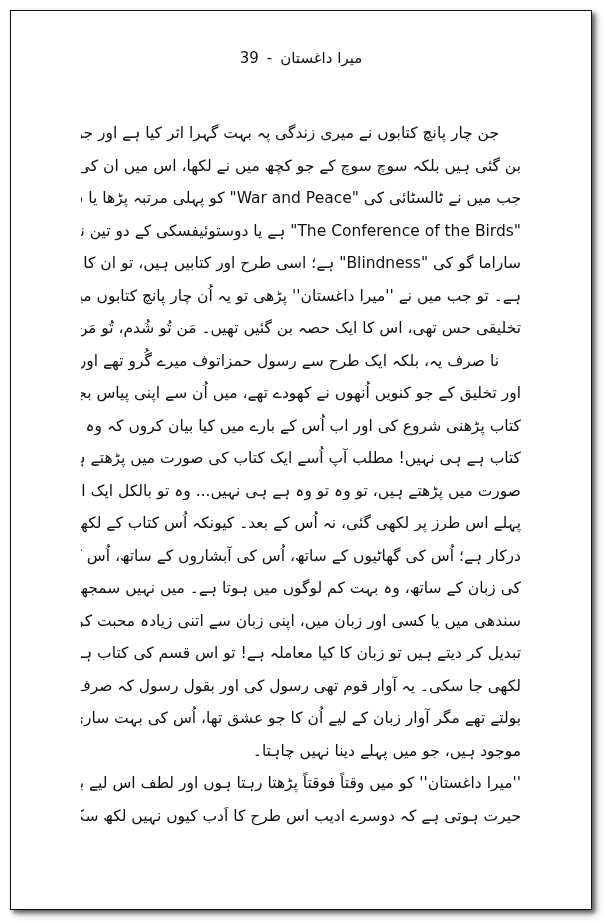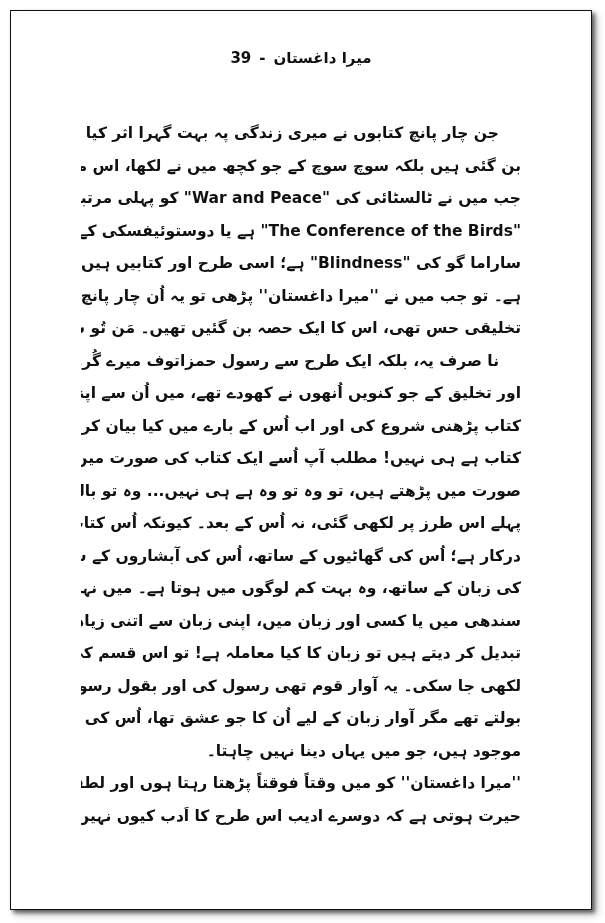--- a/index.html
+++ b/index.html
@@ -17,21 +17,20 @@
   .page {
     position: absolute;
     left: 10px;
     top: 10px;
     width: 582px;
     height: 900px;
     box-sizing: border-box;
     border: 1.5px solid #111;
     background: #fff;
     box-shadow: 3px 3px 4px rgba(0,0,0,0.55), 5px 5px 8px rgba(0,0,0,0.2);
-    font-weight: bold;
   }
   .header {
     position: absolute;
     top: 38px;
     left: 0;
     right: 0;
     text-align: center;
     direction: rtl;
     font-size: 15px;
     color: #111;
@@ -88,21 +87,21 @@
       <span class="line">کتاب پڑھنی شروع کی اور اب اُس کے بارے میں کیا بیان کروں کہ وہ تو جو پڑھے گا، وہ تو</span>
       <span class="line">کتاب ہے ہی نہیں! مطلب آپ اُسے ایک کتاب کی صورت میں پڑھتے ہیں، کہانی یا ناول کی</span>
       <span class="line">صورت میں پڑھتے ہیں، تو وہ تو وہ ہے ہی نہیں... وہ تو بالکل ایک ایسی کتاب ہے جو نہ اُس سے</span>
       <span class="line">پہلے اس طرز پر لکھی گئی، نہ اُس کے بعد۔ کیونکہ اُس کتاب کے لکھنے کے لیے وطن کے ساتھ جو عشق</span>
       <span class="line">درکار ہے؛ اُس کی گھاٹیوں کے ساتھ، اُس کی آبشاروں کے ساتھ، اُس کے درختوں کے ساتھ، اُس</span>
       <span class="line">کی زبان کے ساتھ، وہ بہت کم لوگوں میں ہوتا ہے۔ میں نہیں سمجھتا کہ ہم اُردو میں یا پنجابی میں یا</span>
       <span class="line">سندھی میں یا کسی اور زبان میں، اپنی زبان سے اتنی زیادہ محبت کرتے ہیں۔ ہم اپنے شجرۂ نسب</span>
       <span class="line">تبدیل کر دیتے ہیں تو زبان کا کیا معاملہ ہے! تو اس قسم کی کتاب ہمارے یہاں اس لیے بھی نہیں</span>
       <span class="line">لکھی جا سکی۔ یہ آوار قوم تھی رسول کی اور بقول رسول کہ صرف تین لاکھ لوگ تھے جو آوار زبان</span>
       <span class="line">بولتے تھے مگر آوار زبان کے لیے اُن کا جو عشق تھا، اُس کی بہت ساری مثالیں اِس کتاب میں</span>
-      <span class="line last">موجود ہیں، جو میں یہاں دینا نہیں چاہتا۔</span>
+      <span class="line last">موجود ہیں، جو میں پہلے دینا نہیں چاہتا۔</span>
     </div>
 
     <div class="para">
       <span class="line">''میرا داغستان'' کو میں وقتاً فوقتاً پڑھتا رہتا ہوں اور لطف اس لیے بھی آتا ہے کہ ہر بار</span>
       <span class="line last">حیرت ہوتی ہے کہ دوسرے ادیب اس طرح کا اَدب کیوں نہیں لکھ سکتے؟ یا مَیں کیوں نہیں ایسا لکھ</span>
     </div>
   </div>
 </div>
 
 </body></html>

